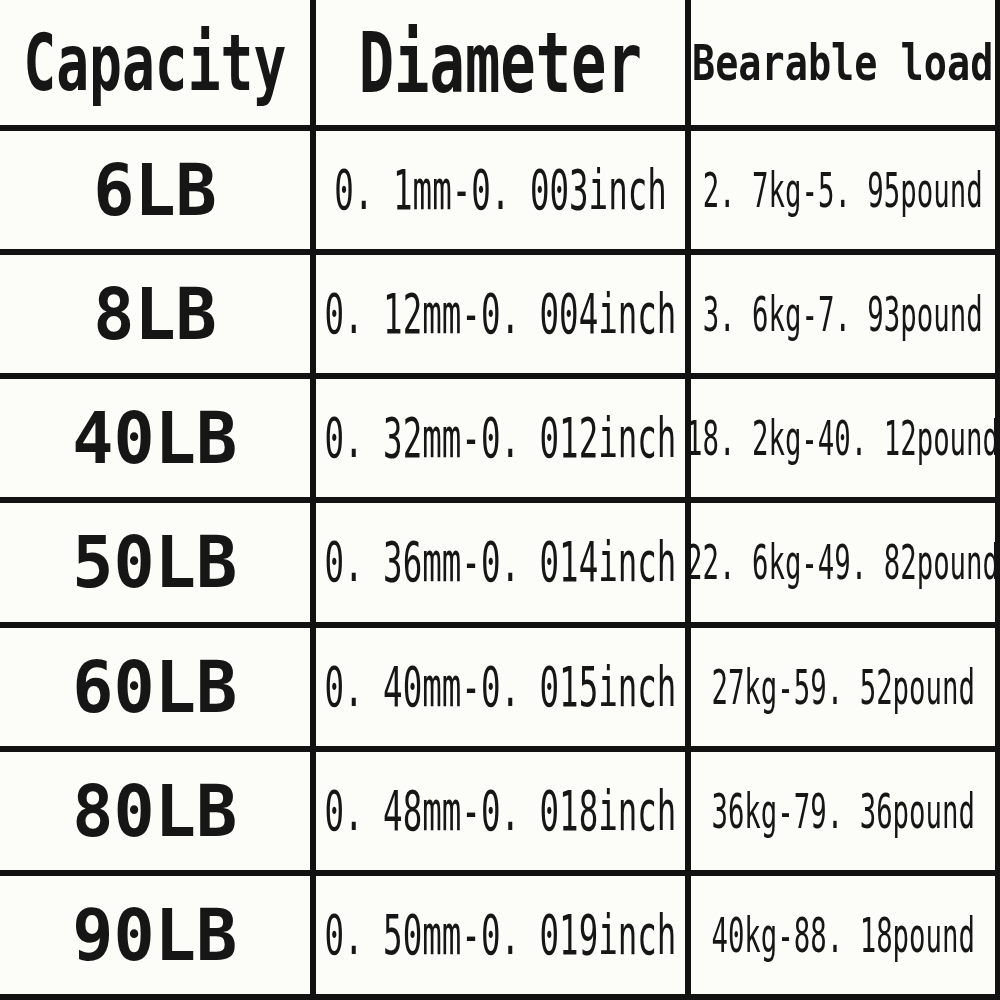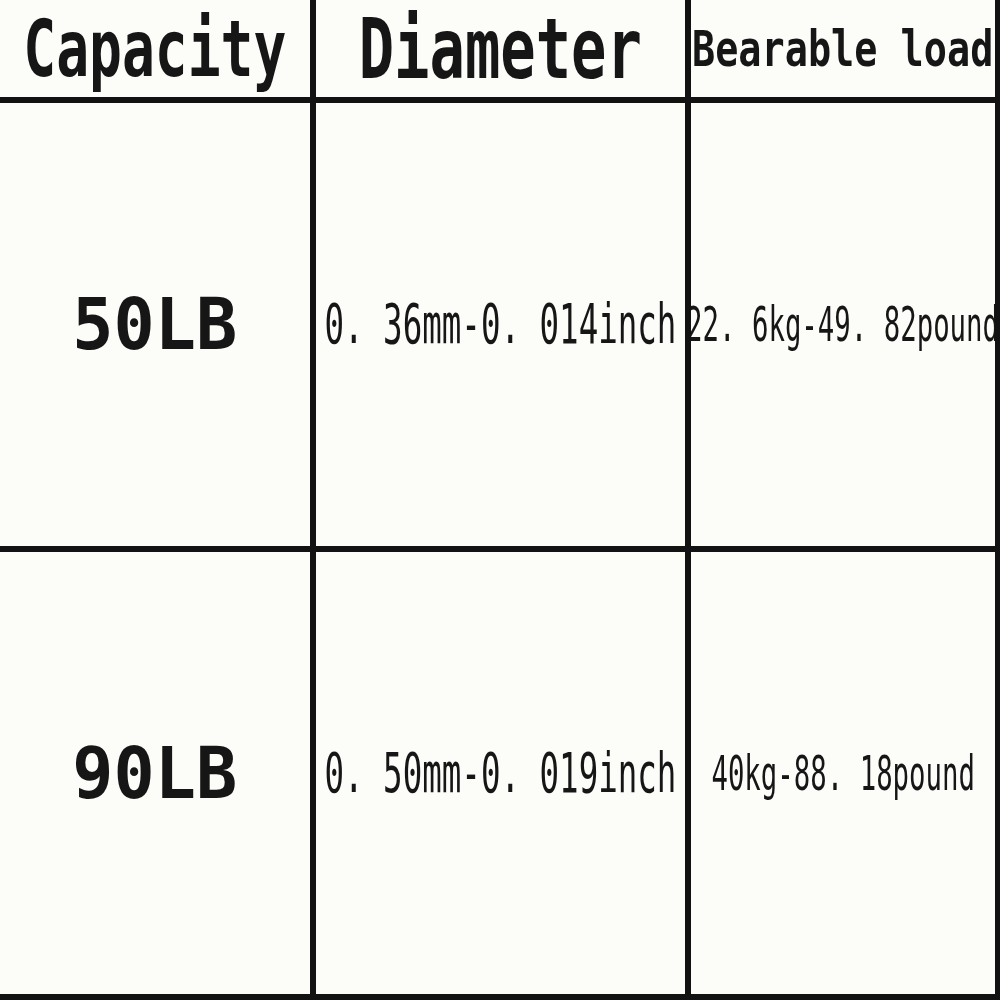--- a/index.html
+++ b/index.html
@@ -18,21 +18,21 @@
     padding:0;margin:0;
     box-sizing:border-box;
     border:0 solid #121212;
     border-bottom-width:6px;
     overflow:hidden;
     background:#fcfcf9;
   }
   .c1{border-right-width:6px;}
   .c2{border-right-width:6px;}
   .c3{border-right-width:5px;}
-  tr.hrow{height:103px;}
+  tr.hrow{height:131px;}
   .cc{
     width:100%;height:100%;
     display:flex;align-items:center;justify-content:center;
     overflow:hidden;
   }
   .t{
     flex:none;
     white-space:pre;
     color:#161616;
     line-height:1;
@@ -69,31 +69,116 @@
         </th>
     <th class="c3">
           <div class="cc">
             <span class="t hl">Bearable load</span>
           </div>
         </th>
   </tr>
   <tr>
     <td class="c1">
           <div class="cc">
+            <span class="t vc">6LB</span>
+          </div>
+        </td>
+    <td class="c2">
+          <div class="cc">
+            <span class="t vd">0. 1mm-0. 003inch</span>
+          </div>
+        </td>
+    <td class="c3">
+          <div class="cc">
+            <span class="t vl">2. 7kg-5. 95pound</span>
+          </div>
+        </td>
+  </tr>
+  <tr>
+    <td class="c1">
+          <div class="cc">
+            <span class="t vc">8LB</span>
+          </div>
+        </td>
+    <td class="c2">
+          <div class="cc">
+            <span class="t vd">0. 12mm-0. 004inch</span>
+          </div>
+        </td>
+    <td class="c3">
+          <div class="cc">
+            <span class="t vl">3. 6kg-7. 93pound</span>
+          </div>
+        </td>
+  </tr>
+  <tr>
+    <td class="c1">
+          <div class="cc">
+            <span class="t vc">40LB</span>
+          </div>
+        </td>
+    <td class="c2">
+          <div class="cc">
+            <span class="t vd">0. 32mm-0. 012inch</span>
+          </div>
+        </td>
+    <td class="c3">
+          <div class="cc">
+            <span class="t vl">18. 2kg-40. 12pound</span>
+          </div>
+        </td>
+  </tr>
+  <tr>
+    <td class="c1">
+          <div class="cc">
             <span class="t vc">50LB</span>
           </div>
         </td>
     <td class="c2">
           <div class="cc">
             <span class="t vd">0. 36mm-0. 014inch</span>
           </div>
         </td>
     <td class="c3">
           <div class="cc">
             <span class="t vl">22. 6kg-49. 82pound</span>
+          </div>
+        </td>
+  </tr>
+  <tr>
+    <td class="c1">
+          <div class="cc">
+            <span class="t vc">60LB</span>
+          </div>
+        </td>
+    <td class="c2">
+          <div class="cc">
+            <span class="t vd">0. 40mm-0. 015inch</span>
+          </div>
+        </td>
+    <td class="c3">
+          <div class="cc">
+            <span class="t vl">27kg-59. 52pound</span>
+          </div>
+        </td>
+  </tr>
+  <tr>
+    <td class="c1">
+          <div class="cc">
+            <span class="t vc">80LB</span>
+          </div>
+        </td>
+    <td class="c2">
+          <div class="cc">
+            <span class="t vd">0. 48mm-0. 018inch</span>
+          </div>
+        </td>
+    <td class="c3">
+          <div class="cc">
+            <span class="t vl">36kg-79. 36pound</span>
           </div>
         </td>
   </tr>
   <tr>
     <td class="c1">
           <div class="cc">
             <span class="t vc">90LB</span>
           </div>
         </td>
     <td class="c2">

